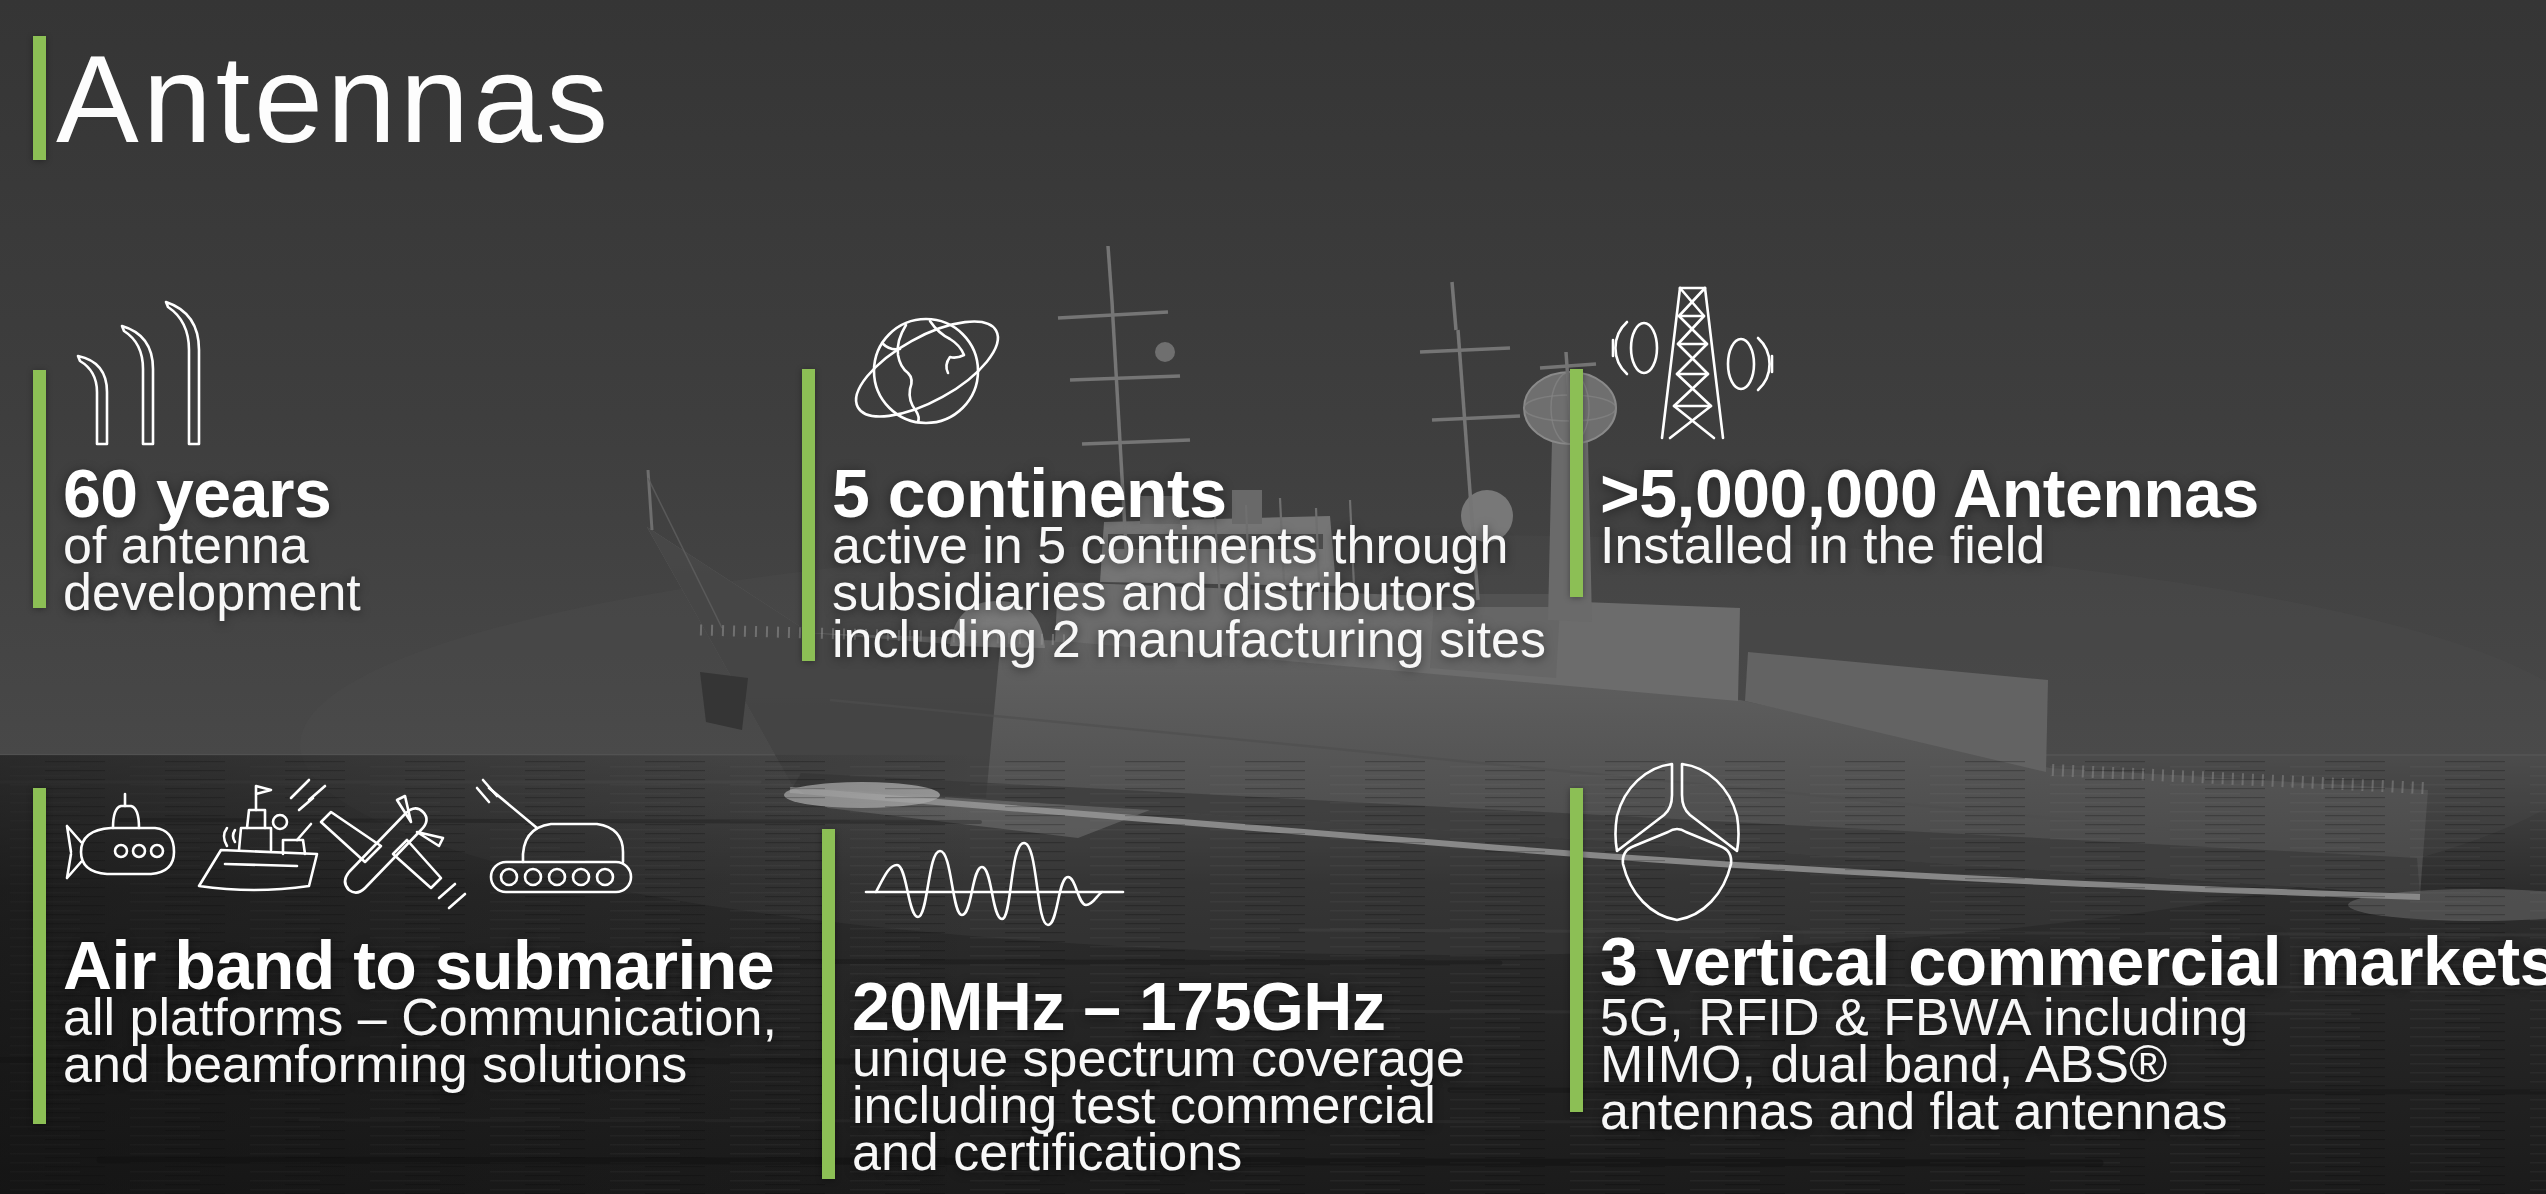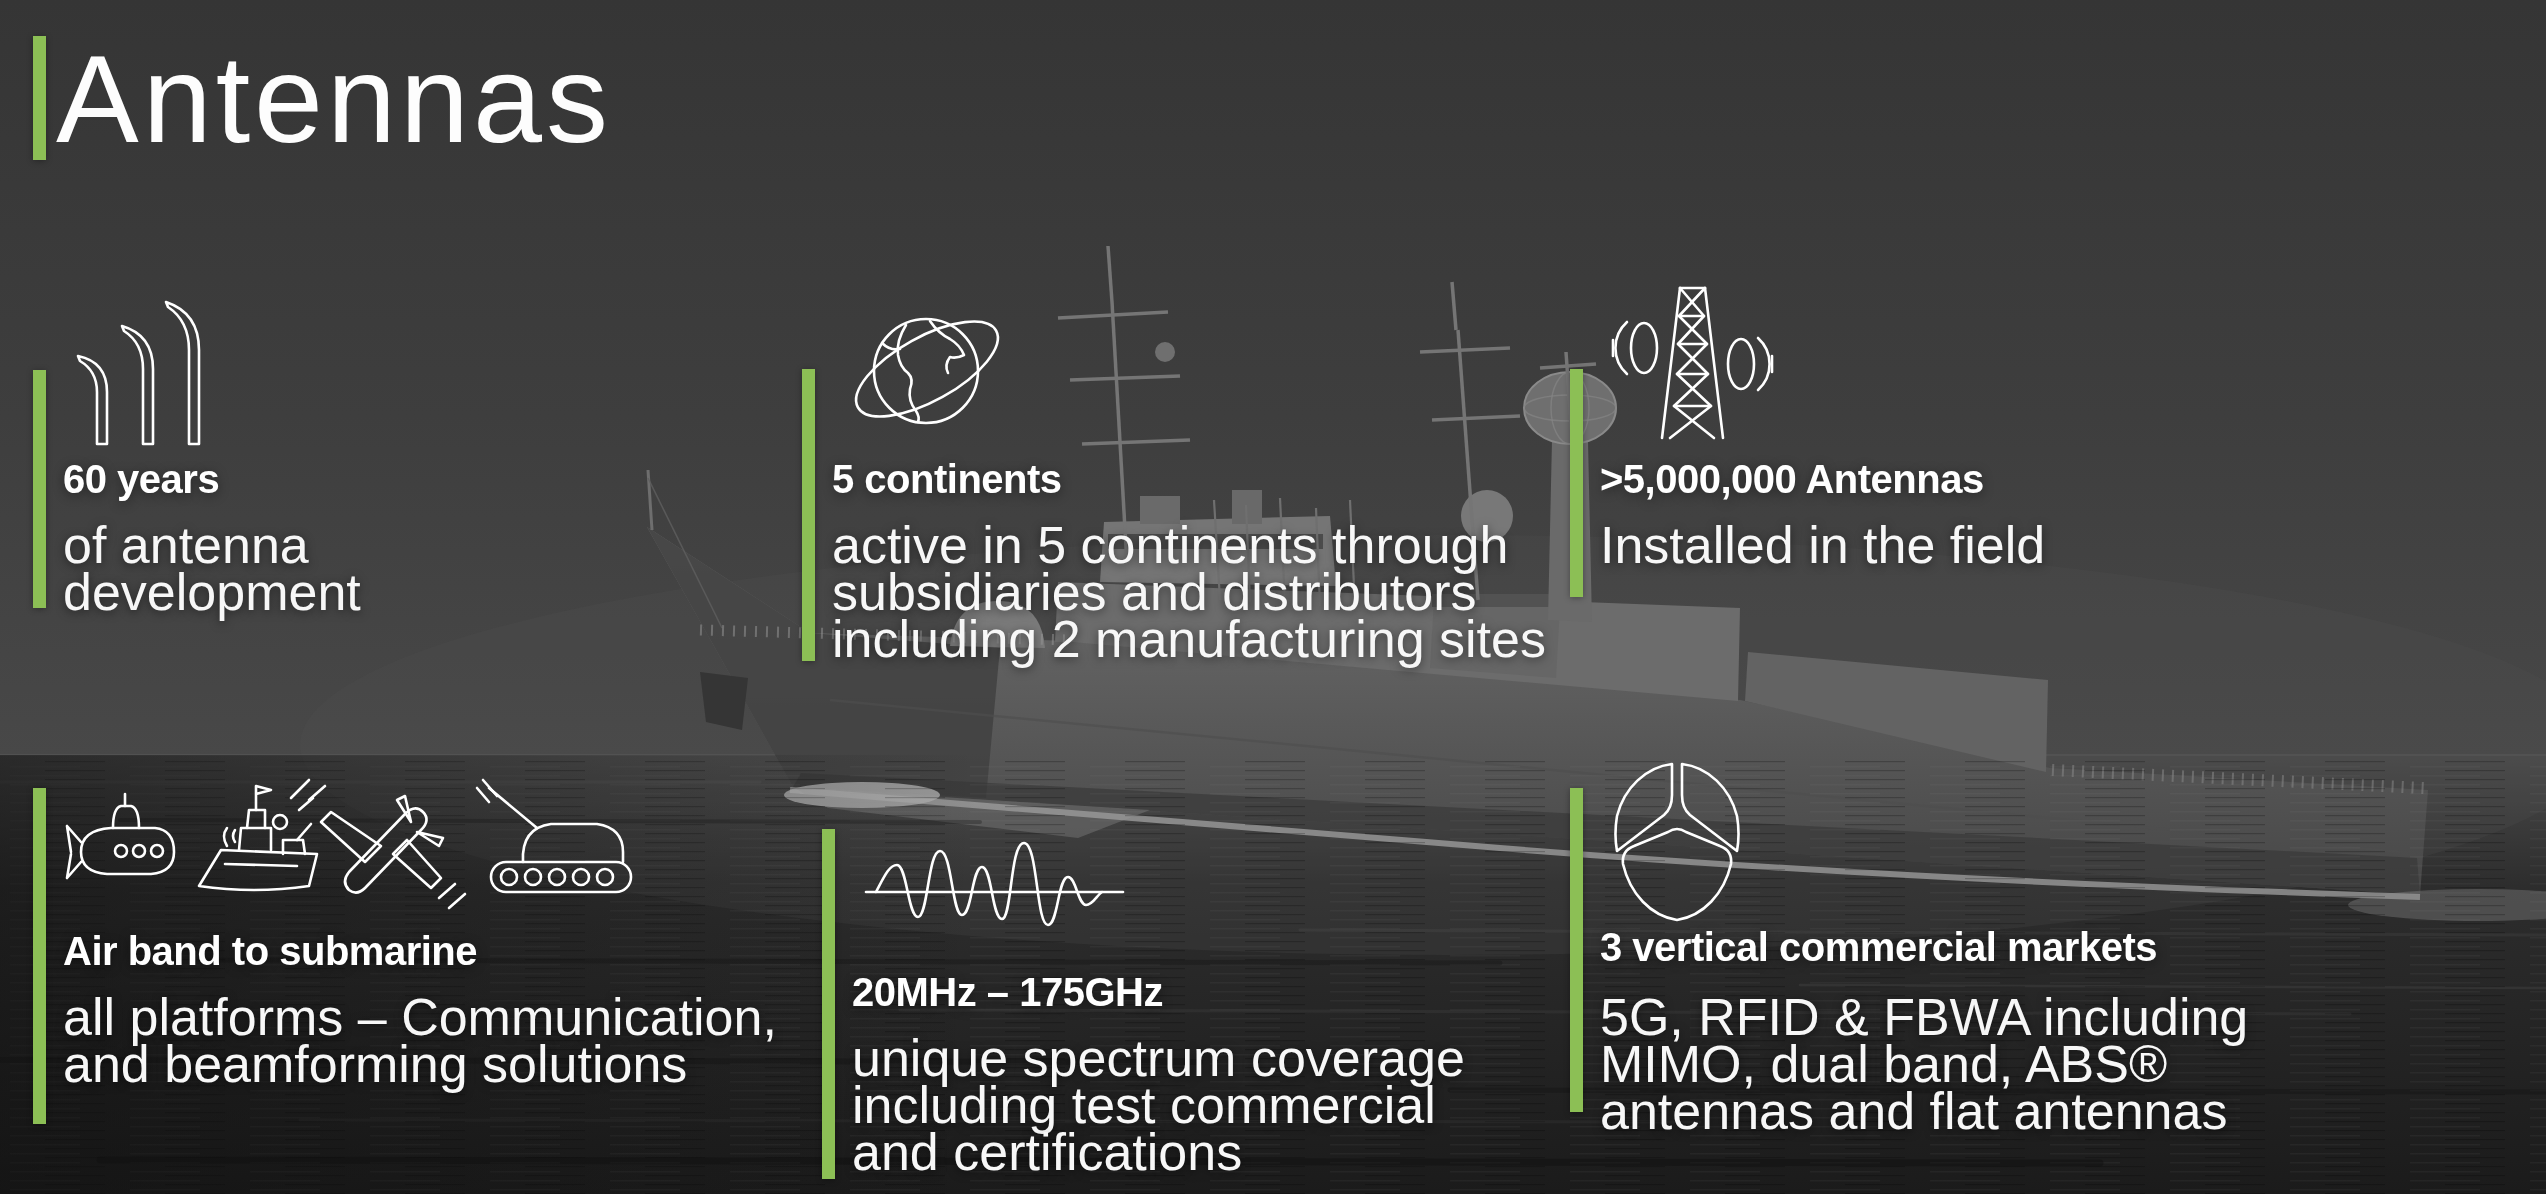--- a/index.html
+++ b/index.html
@@ -19,21 +19,21 @@
     margin:0 0 0 10px;font-size:124px;line-height:122px;font-weight:300;
     letter-spacing:4px;color:#fdfdfd;white-space:nowrap;
   }
 
   
   .block{position:absolute;top:0;height:1194px;z-index:4;}
   .block .accent-bar{position:absolute;left:0;width:13px;}
   .block .icon{position:absolute;}
   .block .icon svg{display:block;overflow:visible;}
   .stat-title{
-    position:absolute;left:30px;margin:0;font-size:40px;font-weight:700;
+    position:absolute;left:30px;margin:0;font-size:68px;font-weight:700;
     letter-spacing:-.5px;line-height:1.05;white-space:nowrap;color:#fff;
     text-shadow:0 2px 12px rgba(0,0,0,.45);
   }
   .stat-body{position:absolute;left:30px;}
   .stat-line{
     font-size:52px;font-weight:400;line-height:47px;color:#f7f7f7;
     white-space:pre-wrap;text-shadow:0 2px 10px rgba(0,0,0,.5);
   }
 
   

